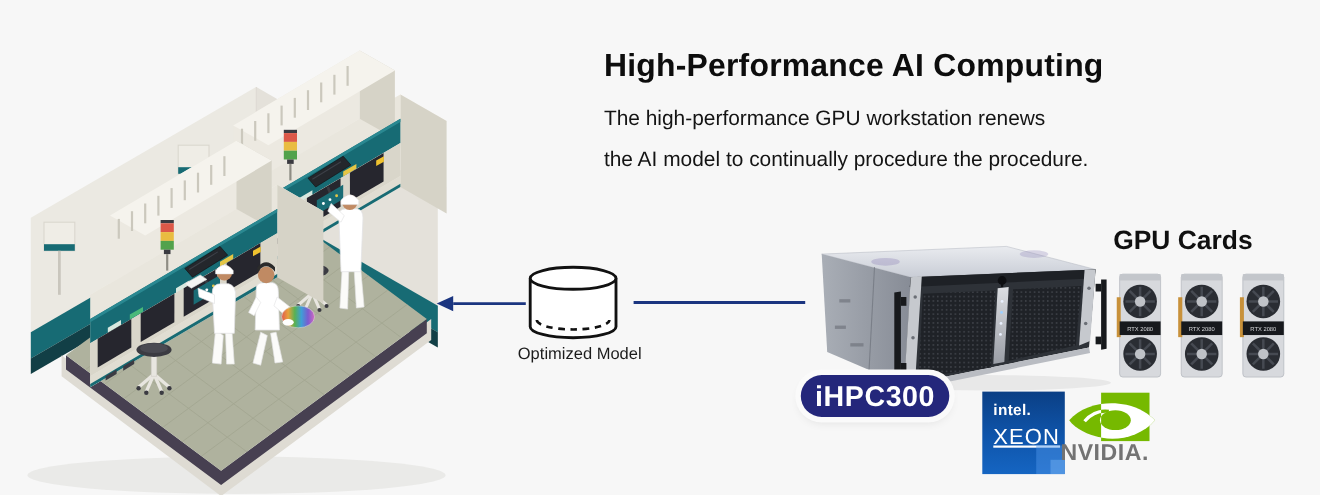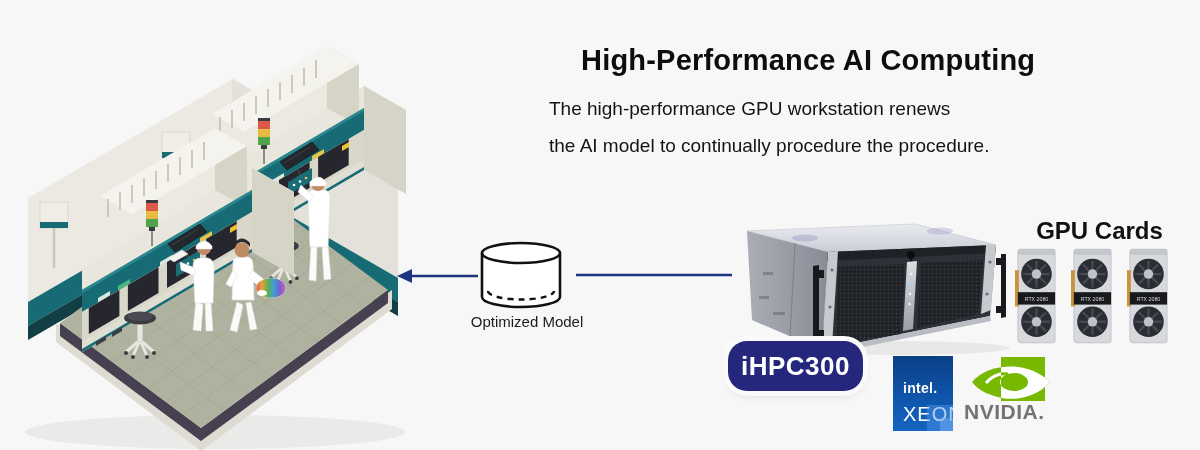--- a/index.html
+++ b/index.html
@@ -3,43 +3,43 @@
 <meta charset="utf-8">
 <style>
   html,body{margin:0;padding:0;}
   .stage{
     position:relative;width:1200px;height:450px;overflow:hidden;
     background:#f7f7f7;font-family:"Liberation Sans",sans-serif;
   }
   .abs{position:absolute;}
   .headline{
     left:549px;top:44px;font-size:29px;font-weight:700;color:#0d0d0d;
-    letter-spacing:.2px;white-space:nowrap;margin-left:32px;
+    letter-spacing:.2px;white-space:nowrap;
   }
   .desc{left:549px;top:90px;font-size:19px;color:#141414;line-height:37px;white-space:nowrap;}
   .opt-label{left:447px;top:313px;width:160px;text-align:center;font-size:15px;color:#1c1c1c;}
   .model-badge{
-    left:728px;top:341px;width:135px;height:50px;border-radius:19px;
+    left:728px;top:341px;width:135px;height:38px;border-radius:19px;
     background:#24277b;color:#ffffff;font-size:26px;font-weight:700;
     display:flex;align-items:center;justify-content:center;letter-spacing:.5px;
     box-shadow:0 0 0 5px #fafafa,0 4px 10px rgba(0,0,0,.12);
   }
   .gpu-wrap{left:1012px;top:205px;width:175px;height:150px;}
-  .gpu-label{position:absolute;left:0;top:12px;width:175px;text-align:center;
+  .gpu-label{position:absolute;left:0;top:0;width:175px;text-align:left;
     font-size:24px;font-weight:700;color:#101010;white-space:nowrap;}
   .gpu-row{position:absolute;left:3px;top:40px;display:flex;gap:14px;}
   .intel-badge{
-    left:893px;top:356px;width:60px;height:75px;box-sizing:border-box;
+    left:893px;top:356px;width:75px;height:75px;box-sizing:border-box;
     background:linear-gradient(180deg,#0b3f85 0%,#0f55ab 55%,#1565c2 100%);
-    color:#fff;padding:24px 0 0 10px;overflow:hidden;
+    color:#fff;padding:8px 0 0 10px;overflow:hidden;
   }
   .intel-patch{position:absolute;right:0;bottom:0;width:26px;height:26px;background:rgba(80,150,235,.45);}
   .intel-patch2{position:absolute;right:0;bottom:0;width:13px;height:13px;background:rgba(120,180,245,.45);}
   .intel-brand{font-size:14px;font-weight:700;letter-spacing:.3px;}
-  .intel-product{font-size:20px;letter-spacing:1px;margin-top:7px;}
+  .intel-product{font-size:20px;letter-spacing:1px;margin-top:7px;text-decoration:underline;}
   .nvidia-wrap{left:962px;top:348px;width:125px;height:80px;}
   .nvidia-square{position:absolute;left:39px;top:9px;width:44px;height:44px;background:#76b900;}
   .nvidia-eye{position:absolute;left:6px;top:13px;}
   .nvidia-word{position:absolute;left:2px;top:52px;font-size:21px;font-weight:700;
     color:#737373;letter-spacing:.5px;white-space:nowrap;text-align:right;}
 </style>
 </head>
 <body>
 
 <div class="stage">

